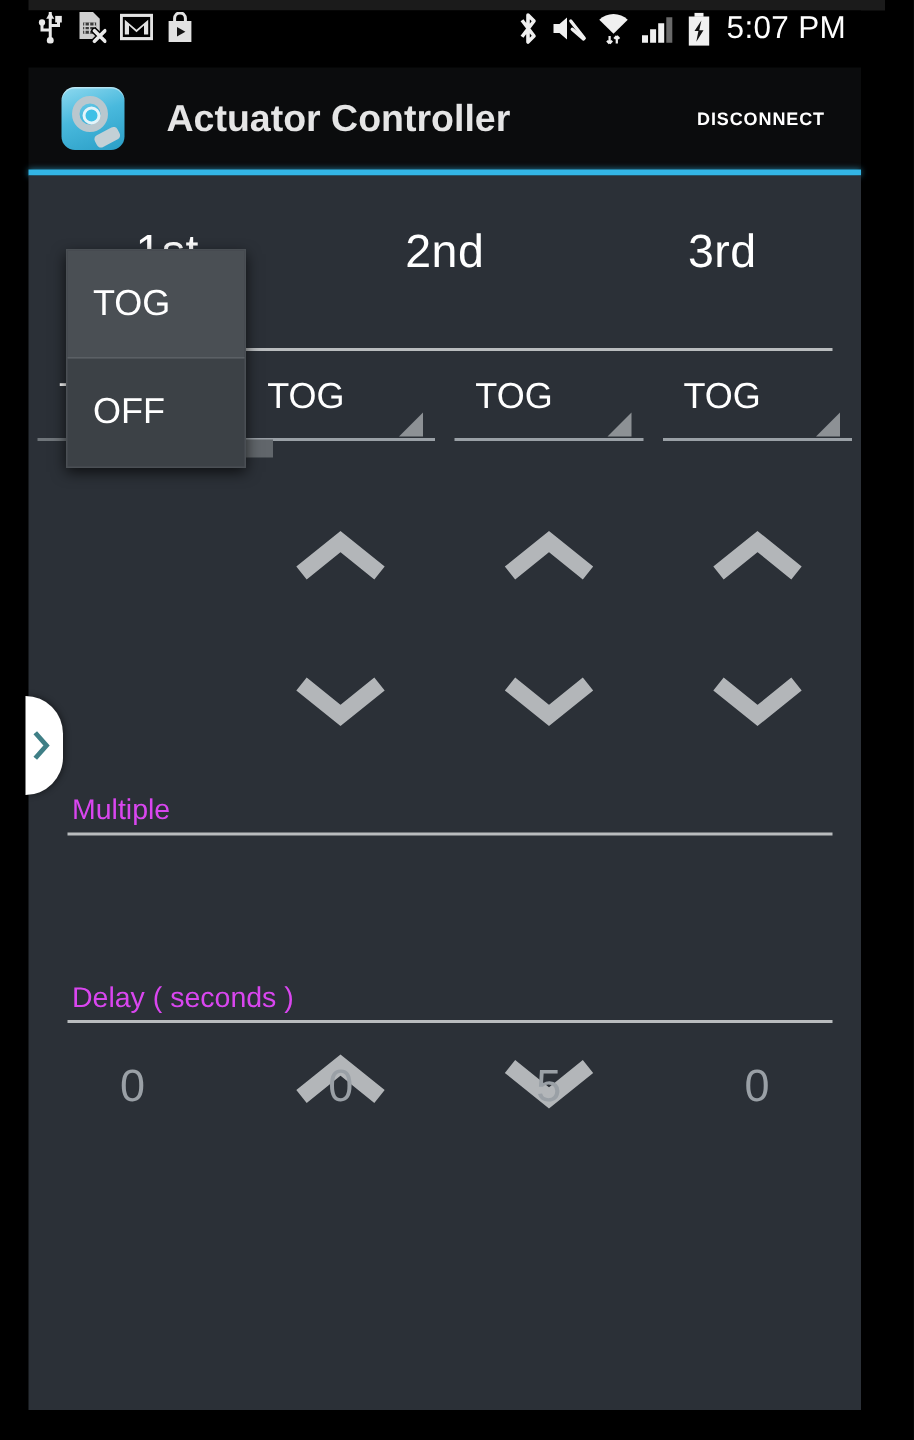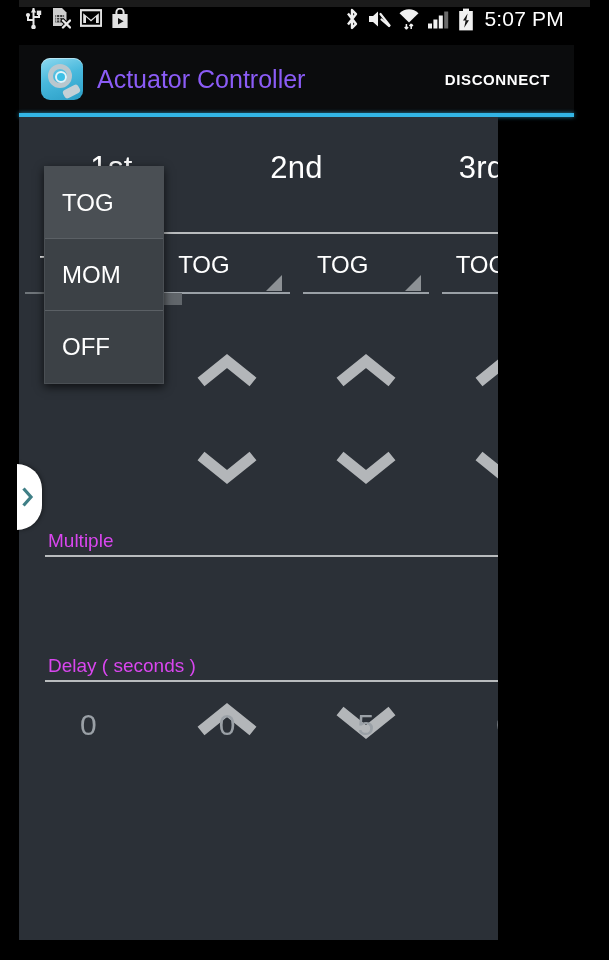--- a/index.html
+++ b/index.html
@@ -105,30 +105,30 @@
   }
   .app-icon .tail {
     position: absolute;
     right: 3px; bottom: 4px;
     width: 17px; height: 9px;
     background: #c3d0d6;
     border-radius: 3px;
     transform: rotate(-28deg);
   }
   .app-title {
-    color: #8b5cf6;
+    color: #e5e5e5;
     font-size: 25px;
-    margin-left: 14px;
+    margin-left: 28px;
     white-space: nowrap;
-    font-weight: normal;
+    font-weight: bold;
   }
   .disconnect-btn {
     margin-left: auto;
     color: #ffffff;
-    font-size: 15px;
+    font-size: 12px;
     font-weight: bold;
     letter-spacing: 0.6px;
     padding: 8px 10px;
     white-space: nowrap;
     cursor: pointer;
     background: transparent;
     border: none;
     font-family: inherit;
   }
   .accent-line {
@@ -136,21 +136,21 @@
     left: 19px; top: 113px;
     width: 555px; height: 4px;
     background: #33b5e5;
     box-shadow: 0 0 4px rgba(51,181,229,0.7);
   }
 
   
   .content {
     position: absolute;
     left: 19px; top: 117px;
-    width: 479px; height: 823px;
+    width: 555px; height: 823px;
     background: #2b3037;
     overflow: hidden;
   }
 
   
   .col-row {
     position: absolute;
     left: 0;
     width: 555px;
     display: flex;
@@ -545,23 +545,20 @@
       </div>
     </div>
 
   </div>
 
   <div class="dropdown">
     <div class="dd-item selected">
       <span>TOG</span>
     </div>
     <div class="dd-item">
-      <span>MOM</span>
-    </div>
-    <div class="dd-item">
       <span>OFF</span>
     </div>
   </div>
 
   <div class="edge-handle">
     <svg width="15" height="22" viewBox="0 0 15 22">
       <path d="M3.5 2.5 L11 11 L3.5 19.5" fill="none" stroke="#3f7f86" stroke-width="3.2" stroke-linejoin="miter"></path>
     </svg>
   </div>
 

